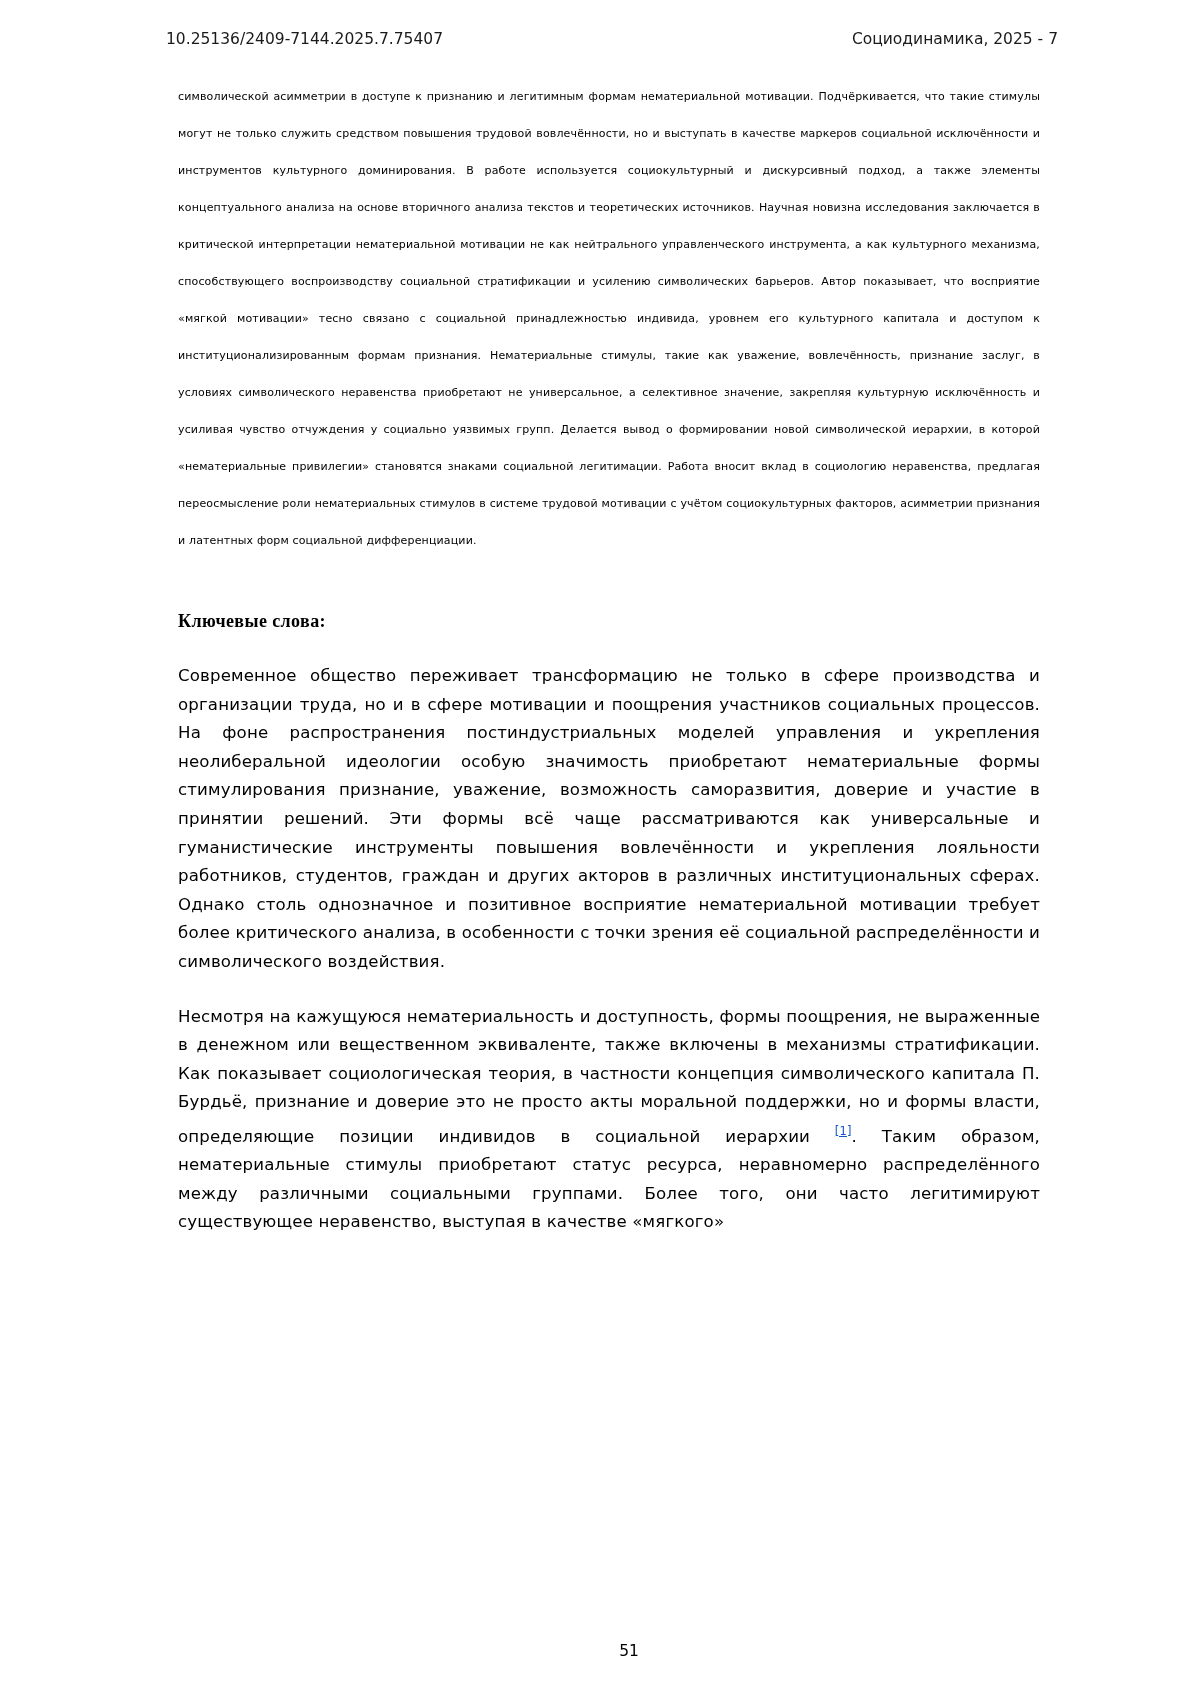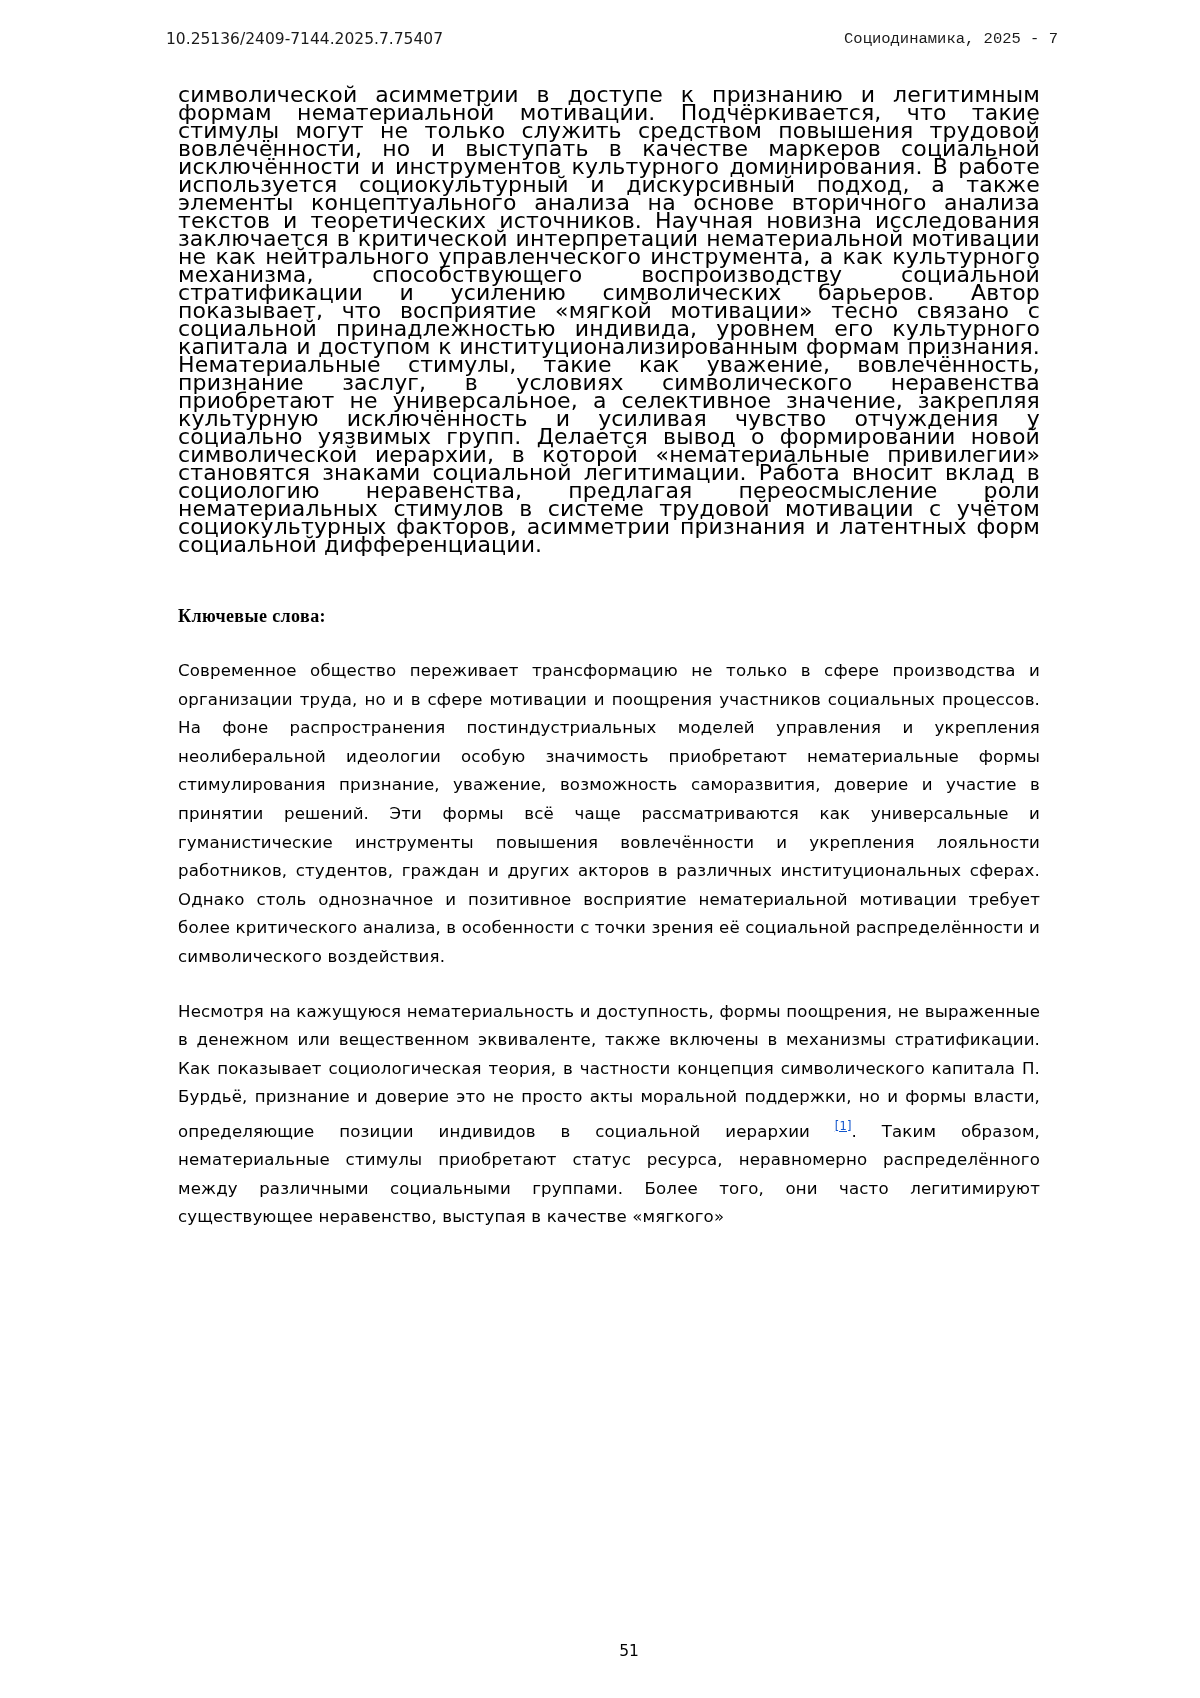--- a/index.html
+++ b/index.html
@@ -35,32 +35,31 @@
     position: absolute;
     left: 166px;
     top: 0;
     white-space: nowrap;
   }
   .running-head .journal {
     position: absolute;
     right: 142px;
     top: 0;
     white-space: nowrap;
-    font-family: Liberation Mono, monospace;
   }
   .content {
     position: absolute;
     left: 178px;
     top: 78px;
     width: 862px;
   }
   p.body-text {
-    margin: 8px 0 0 0;
-    font-size: 22px;
-    line-height: 18px;
+    margin: 0 0 0 0;
+    font-size: 11px;
+    line-height: 37px;
     text-align: justify;
     text-justify: inter-word;
     letter-spacing: 0.15px;
   }
   .abstract {
     text-align: justify;
   }
   .kw-heading {
     margin-top: 52px;
     font-size: 18px;

